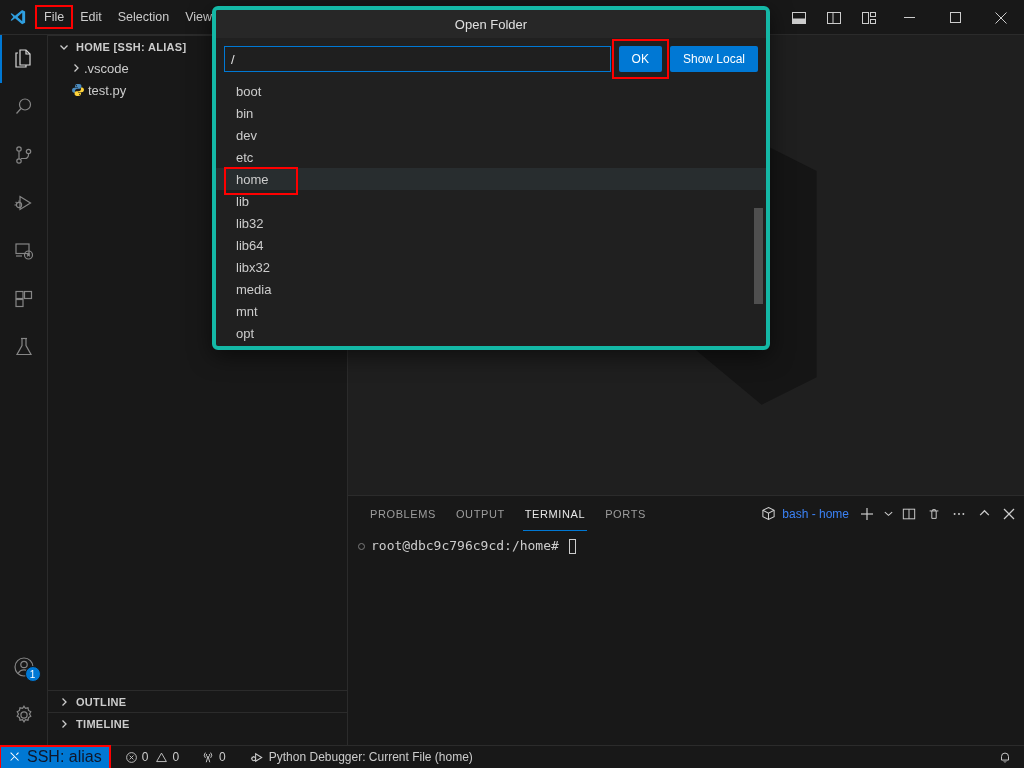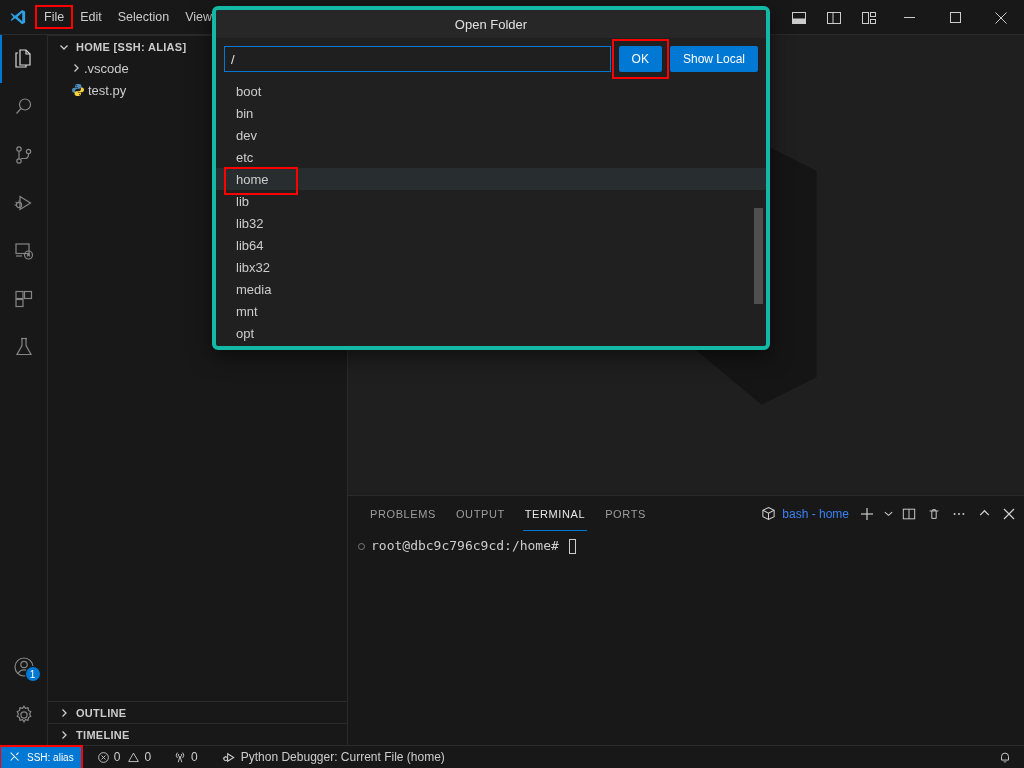--- a/index.html
+++ b/index.html
@@ -66,21 +66,21 @@
     font-size: 11px; font-weight: bold; color: #cccccc; letter-spacing: .3px;
     border-top: 1px solid #2b2b2b;
   }
   .chev { width: 16px; height: 16px; display:flex; align-items:center; justify-content:center; color:#cccccc; }
   .tree-row {
     height: 22px; display: flex; align-items: center; font-size: 13px; color: #cccccc;
   }
   .tree-row .ind { width: 20px; }
   .tree-row .chev2 { width: 16px; display:flex; align-items:center; justify-content:center; }
   .tree-row .fico { width: 20px; display:flex; align-items:center; justify-content:center; }
-  .sb-bottom { position: absolute; left: 0; bottom: 0; width: 300px; }
+  .sb-bottom { position: absolute; left: 0; bottom: 11px; width: 300px; }
 
   
   .editor-area {
     position: absolute; left: 348px; top: 35px; width: 676px; height: 460px;
     background: #1f1f1f; overflow: hidden;
   }
   .watermark-logo {
     position: absolute; left: 50%; top: 52%; transform: translate(-50%,-50%);
     opacity: 1;
   }
@@ -117,22 +117,22 @@
     vertical-align: middle;
   }
 
   
   .statusbar {
     position: absolute; left: 0; bottom: 0; width: 1024px; height: 23px;
     background: #181818; display: flex; align-items: center; font-size: 12px; color: #cccccc;
     border-top: 1px solid #2b2b2b;
   }
   .sb-remote {
-    background: #0078d4; color: #ffffff; height: 23px; display: flex; align-items: center;
-    gap: 5px; padding: 0 8px; font-size: 10px; position: relative;
+    background: #0078d4; color: #0f172a; height: 23px; display: flex; align-items: center;
+    gap: 5px; padding: 0 8px; font-size: 16px; position: relative;
   }
   .sb-remote.hl { outline: 2px solid #ff0000; outline-offset: -1px; }
   .sb-item { display: flex; align-items: center; gap: 4px; padding: 0 7px; height: 23px; }
   .sb-right { margin-left: auto; display: flex; align-items: center; }
 
   
   .dialog {
     position: absolute; left: 212px; top: 6px; width: 558px; height: 344px;
     background: #202020; border-radius: 6px; box-shadow: 0 6px 22px rgba(0,0,0,.55);
     border: 4px solid #14b8a6; overflow: hidden; z-index: 50;

